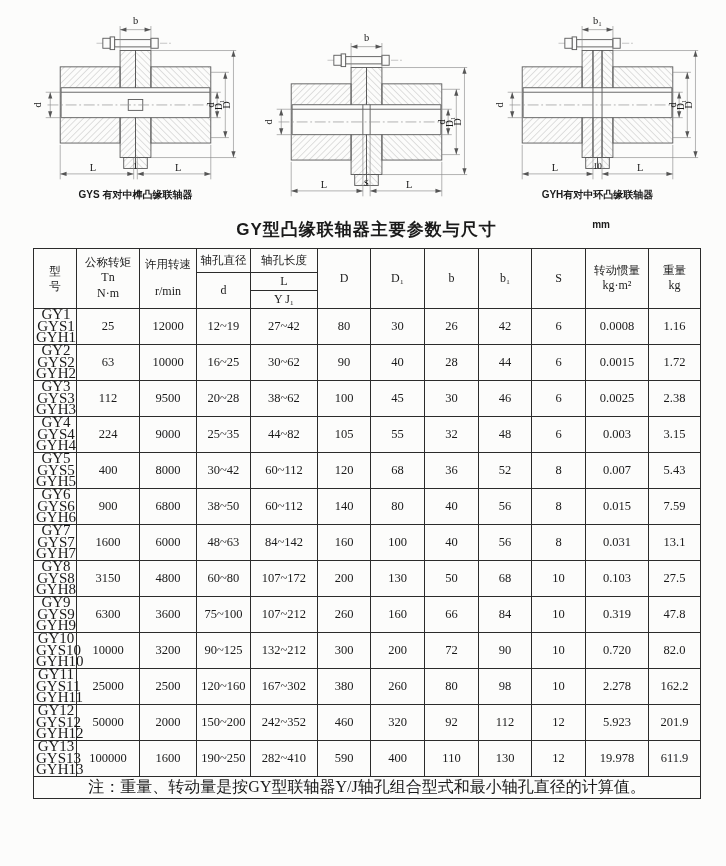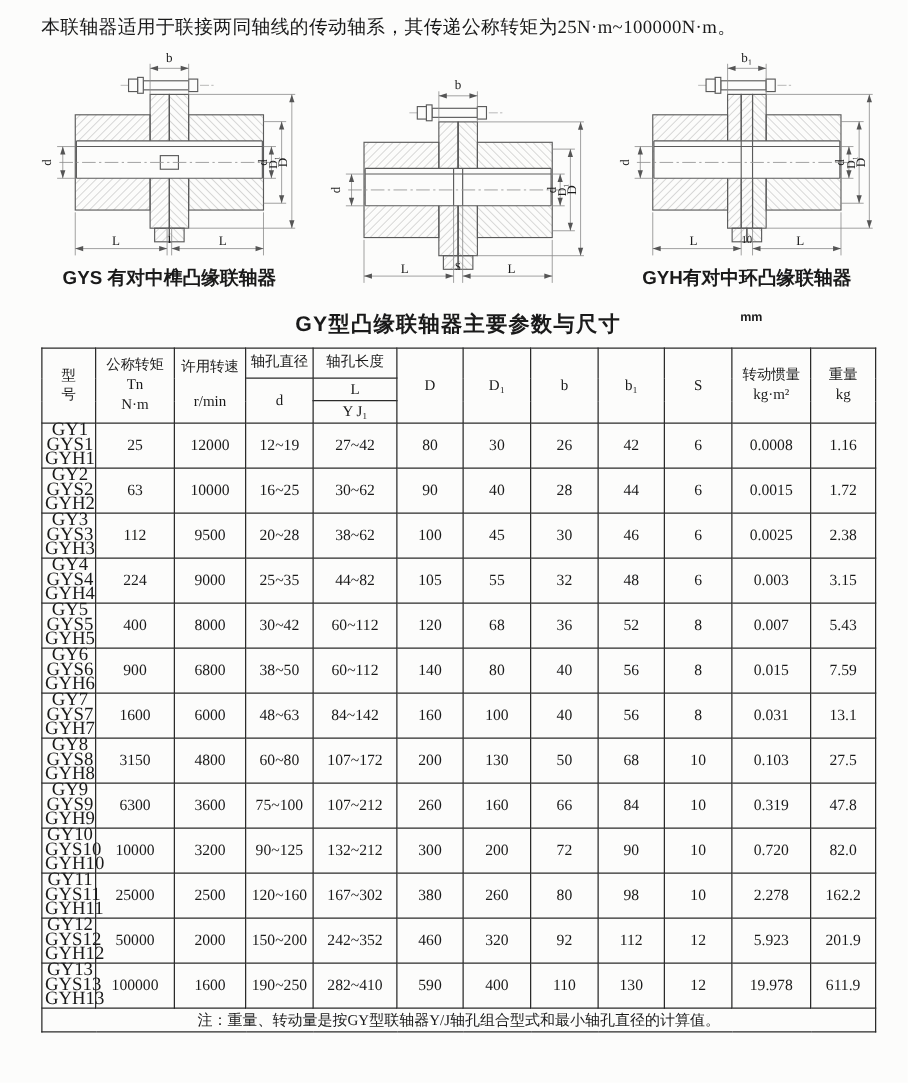--- a/index.html
+++ b/index.html
@@ -9,21 +9,21 @@
     padding:12px 26px 0 33px;
     font-family:"Liberation Serif","DejaVu Serif",serif;
     overflow:hidden;
   }
   .intro{font-size:15px;line-height:1.4;margin:0 0 6px 0;letter-spacing:.3px;}
   .figures{display:flex;justify-content:space-between;align-items:flex-end;margin-top:2px;}
   .fig{text-align:center;}
   .fig svg{display:block;margin:0 auto;}
   .fig-caption{
     font-family:"Liberation Sans","DejaVu Sans",sans-serif;
-    font-size:15px;font-weight:600;margin-top:3px;white-space:nowrap;
+    font-size:10px;font-weight:600;margin-top:3px;white-space:nowrap;
   }
   .title-row{position:relative;margin-top:16px;height:22px;}
   .table-title{
     display:block;text-align:center;
     font-family:"Liberation Sans","DejaVu Sans",sans-serif;
     font-size:17px;font-weight:600;letter-spacing:1px;
   }
   .unit-label{
     position:absolute;right:90px;top:1px;
     font-family:"Liberation Sans","DejaVu Sans",sans-serif;
@@ -37,30 +37,29 @@
     padding:0;font-weight:normal;
   }
   thead th{font-size:11.5px;line-height:1.3;}
   thead .lat{font-size:12px;}
   tbody td{font-size:12.5px;height:35px;}
   tbody td.model-cell{
     font-size:15px;line-height:11.5px;text-align:center;
     padding-left:2px;white-space:pre-line;margin-top:12px;
   }
   td.note-cell{
-    text-align:left;font-size:12px;padding:5px 4px;height:18px;
+    text-align:left;font-size:16px;padding:5px 4px;height:18px;
   }
   .hdr-gap{display:block;margin-top:12px;}
 </style>
 </head>
 <body>
 
 <div class="page">
 
-  <p class="intro">本联轴器适用于联接两同轴线的传动轴系，其传递公称转矩为25N·m~100000N·m。</p>
 
   <div class="figures">
     <div class="fig">
       <svg id="fig0" width="205" height="171" viewBox="0 0 226 188">
           <defs>
             <pattern id="h0a" width="5" height="5" patternUnits="userSpaceOnUse" patternTransform="rotate(45)">
               <line x1="0" y1="0" x2="0" y2="5" stroke="#ababab" stroke-width="0.8"></line>
             </pattern>
             <pattern id="h0b" width="5" height="5" patternUnits="userSpaceOnUse" patternTransform="rotate(-45)">
               <line x1="0" y1="0" x2="0" y2="5" stroke="#ababab" stroke-width="0.8"></line>

